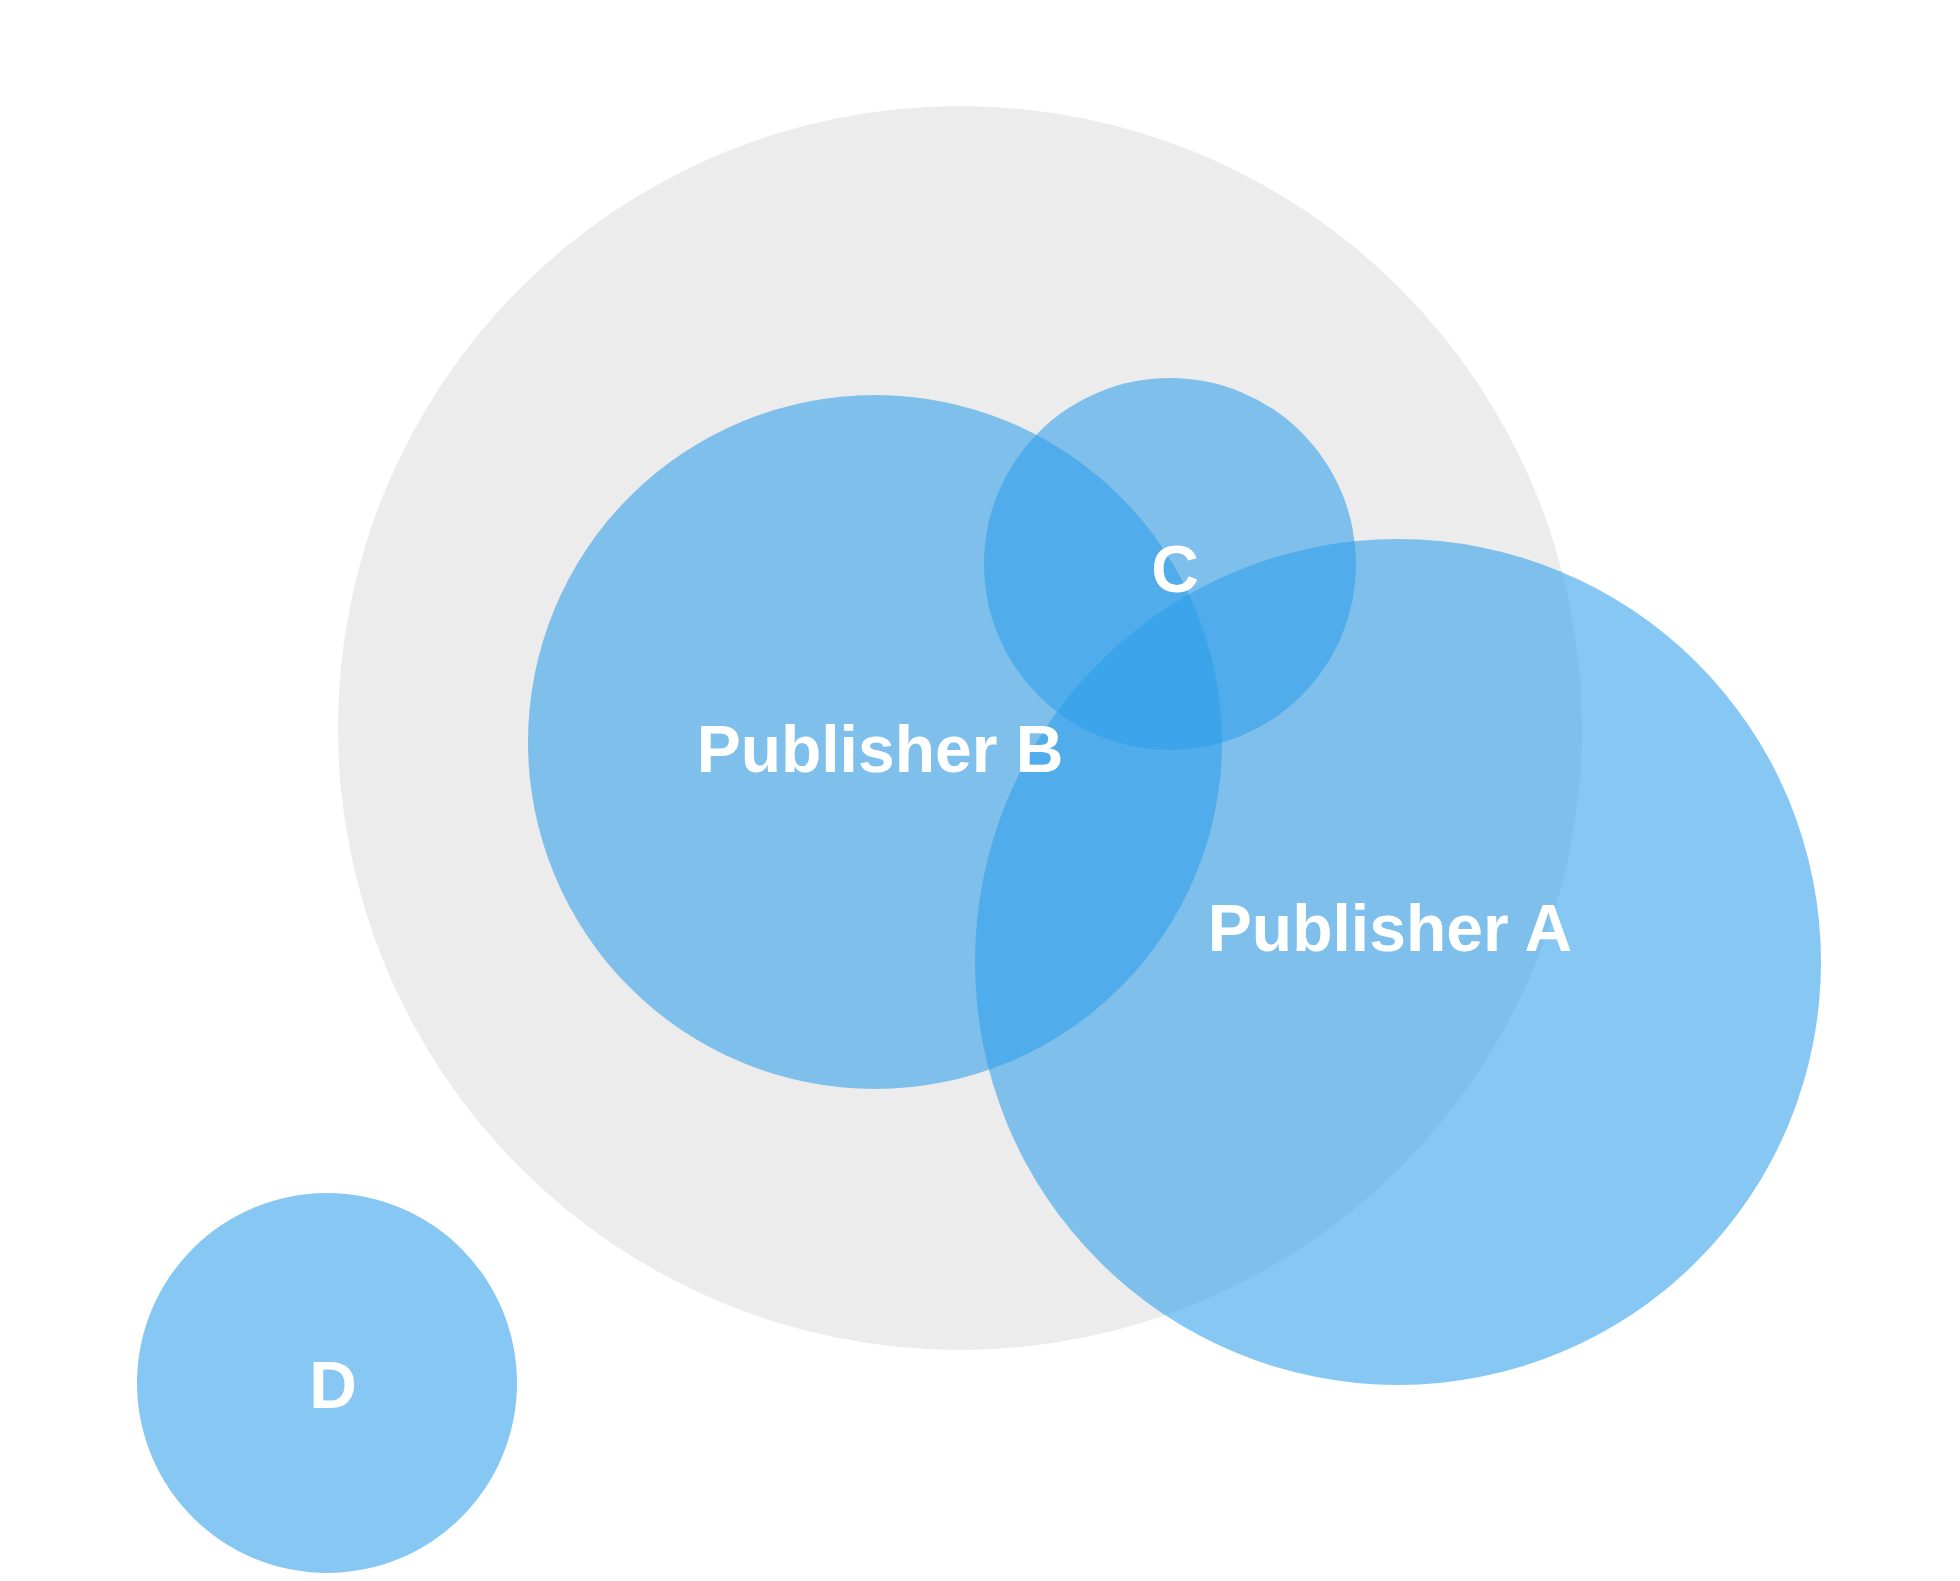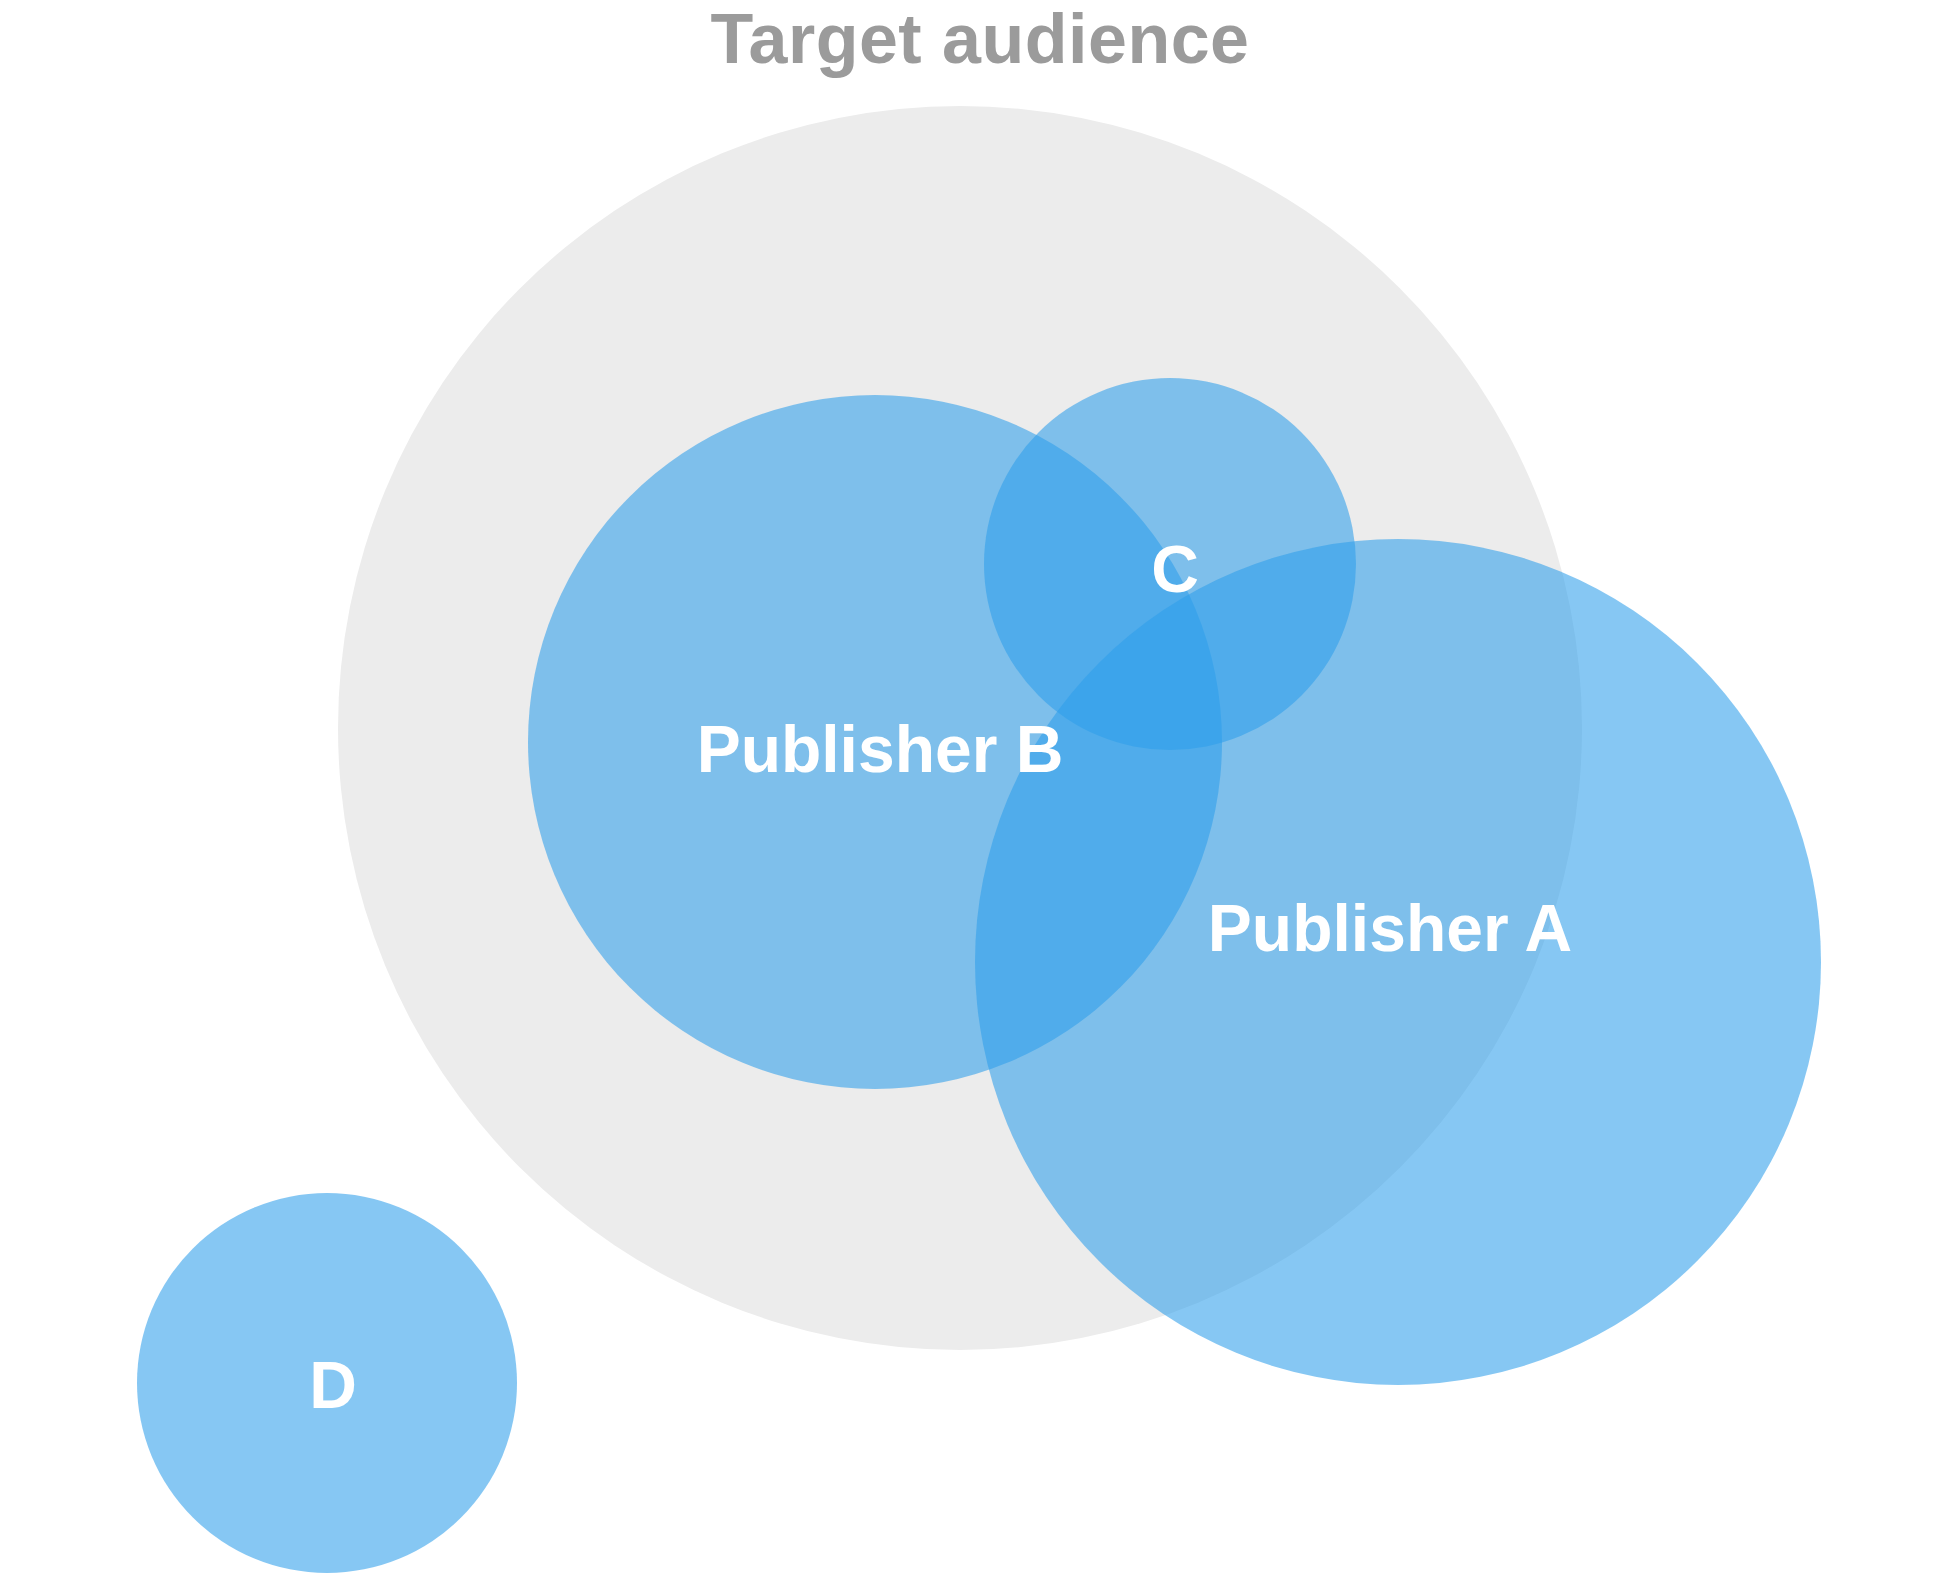--- a/index.html
+++ b/index.html
@@ -51,14 +51,13 @@
       <circle cx="960" cy="728" r="622" fill="#ececec" fill-opacity="1"></circle>
       <circle cx="875" cy="742" r="347" fill="#2f9fea" fill-opacity="0.58"></circle>
       <circle cx="1170" cy="564" r="186" fill="#2f9fea" fill-opacity="0.58"></circle>
       <circle cx="1398" cy="962" r="423" fill="#2f9fea" fill-opacity="0.58"></circle>
       <circle cx="327" cy="1383" r="190" fill="#2f9fea" fill-opacity="0.58"></circle>
       <text x="880" y="772" fill="#ffffff" font-size="66" text-anchor="middle">Publisher B</text>
       <text x="1390" y="951" fill="#ffffff" font-size="66" text-anchor="middle">Publisher A</text>
       <text x="1175" y="592" fill="#ffffff" font-size="66" text-anchor="middle">C</text>
       <text x="333" y="1408" fill="#ffffff" font-size="66" text-anchor="middle">D</text>
     </svg>
-  <div class="diagram-title" style="color: rgb(155, 155, 155);">Target audience</div>
 </div>
 
 </body></html>

